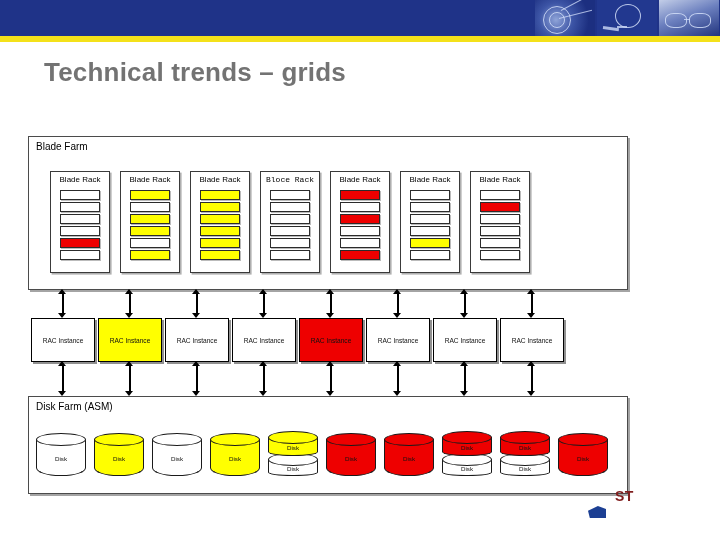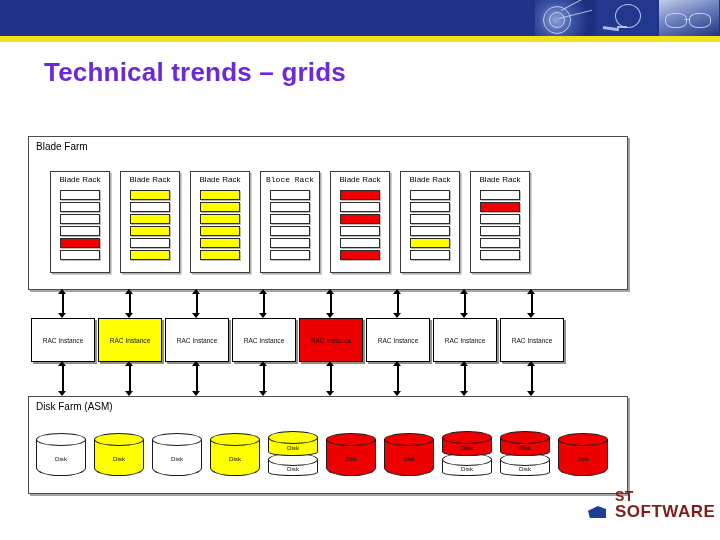--- a/index.html
+++ b/index.html
@@ -27,21 +27,21 @@
   .header-img.img-b{background:radial-gradient(circle at 55% 45%, #9fb2e0 0%, #45五5aa 30%, #1d3082 78%);}
   .header-img.img-c{background:linear-gradient(160deg,#c3cee8 0%,#6c80bf 45%,#22357f 100%);}
   .hdr-shape{position:absolute;border:1.4px solid rgba(210,222,248,.85);border-radius:50%;}
   .hdr-line{position:absolute;background:rgba(205,218,248,.8);height:1.2px;transform-origin:left center;}
   #header-rule{
     position:absolute;left:0;top:36px;width:720px;height:6px;background:#f4e11a;
   }
   
   #page-title{
     position:absolute;left:44px;top:40px;width:520px;
-    font-size:26px;color:#6d28d9;letter-spacing:.2px;white-space:nowrap;
+    font-size:26px;color:#737373;letter-spacing:.2px;white-space:nowrap;
   }
   
   #diagram{position:absolute;left:0;top:0;width:720px;height:540px;}
   .panel{
     position:absolute;background:#ffffff;border:1px solid #4b4b4b;
     box-shadow:2px 2px 0 rgba(90,90,90,.55);
   }
   .panel-label{
     position:absolute;left:7px;top:4px;font-size:10px;color:#000;white-space:nowrap;
   }
@@ -400,15 +400,14 @@
             <div class="disk-label" style="top: 22px;">Disk</div>
           </div>
         </div>
       </div>
   </div>
 </div>
 
 <div id="footer-logo">
   <div id="logo-mark"></div>
   <div id="logo-top">ST</div>
-  <div id="logo-bottom">SOFTWARE</div>
   <div id="logo-tm">®</div>
 </div>
 
 </body></html>

